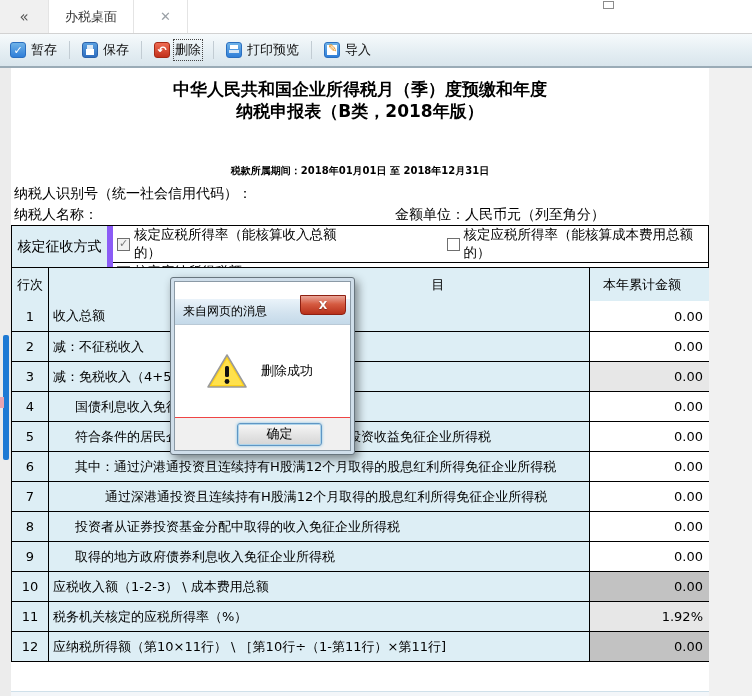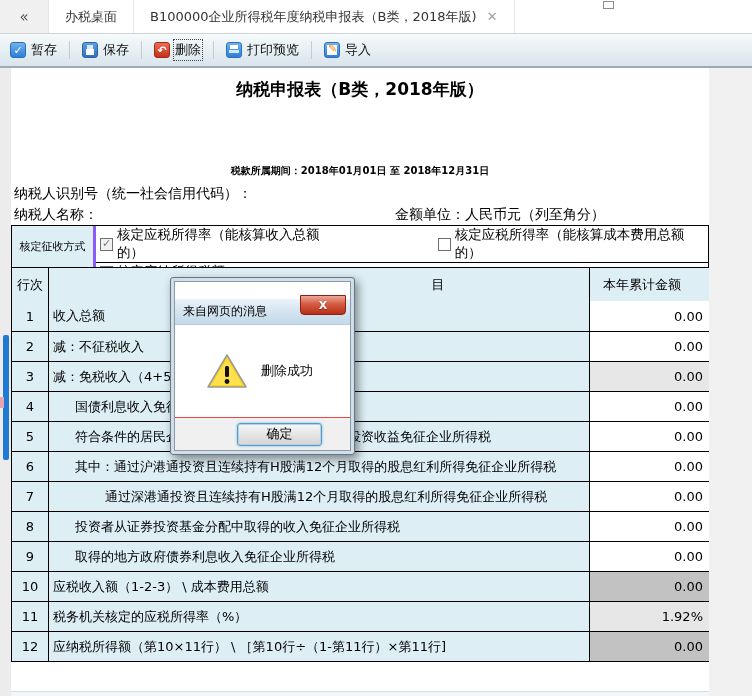--- a/index.html
+++ b/index.html
@@ -54,22 +54,22 @@
     font-size:17px; font-weight:bold; line-height:22px; }
   .period { position:absolute; left:0; top:96px; width:698px; text-align:center;
     font-size:10px; font-weight:bold; }
   .idline { position:absolute; left:3px; top:117px; font-size:14px; }
   .nameline { position:absolute; left:3px; top:138px; font-size:14px; }
   .unitline { position:absolute; left:384px; top:138px; font-size:14px; }
 
   
   .levy { position:absolute; left:0; top:157px; width:698px; height:43px;
     border:1px solid #000; display:flex; }
-  .levy-label { width:84px; background:#ddeef5; border-right:3px solid #8b5cf6;
-    display:flex; align-items:center; justify-content:center; font-size:11px; }
+  .levy-label { width:101px; background:#ddeef5; border-right:6px solid #8b5cf6;
+    display:flex; align-items:center; justify-content:center; font-size:14px; }
   .levy-body { flex:1; display:flex; flex-direction:column; }
   .levy-row { flex:1; display:flex; align-items:center; padding-left:4px; background:#fff;gap:28px; }
   .levy-row + .levy-row { border-top:1px solid #000; }
   .levy-opt { display:flex; align-items:center; gap:4px; font-size:13.5px; cursor:pointer; }
   .levy-opt.second { margin-left:66px; }
   .cb { width:13px; height:13px; border:1px solid #6f6f6f; background:#fff; position:relative; flex:0 0 auto; }
   .cb.checked { background:#f1f1f1; }
   .cb.checked::after { content:"\2713"; position:absolute; left:1px; top:-2px; font-size:11px; color:#7a7a7a; font-weight:bold; }
 
   
@@ -120,21 +120,20 @@
 <body>
 
 <div class="tabbar">
   <div class="tabbar-left">
     <span class="collapse-ico">«</span>
   </div>
   <div class="tab first">
     <span>办税桌面</span>
   </div>
   <div class="tab">
-    <span>B100000企业所得税年度纳税申报表（B类，2018年版)</span>
     <span class="close">✕</span>
   </div>
   <div class="win-artifact"></div>
 </div>
 
 <div class="toolbar">
   <div class="tbtn">
     <span class="ico ico-check">✓</span>
     <span class="lbl">暂存</span>
   </div>
@@ -160,20 +159,21 @@
   </div>
 </div>
 
 <div class="leftrail">
   <div class="rail-thumb"></div>
   <div class="rail-mark"></div>
 </div>
 
 <div class="page">
   <div class="form-title">
+    <div>中华人民共和国企业所得税月（季）度预缴和年度</div>
     <div>纳税申报表（B类，2018年版）</div>
   </div>
   <div class="period">税款所属期间：2018年01月01日  至  2018年12月31日</div>
   <div class="idline">纳税人识别号（统一社会信用代码）：</div>
   <div class="nameline">纳税人名称：</div>
   <div class="unitline">金额单位：人民币元（列至角分）</div>
 
   <div class="levy">
     <div class="levy-label">核定征收方式</div>
     <div class="levy-body">

